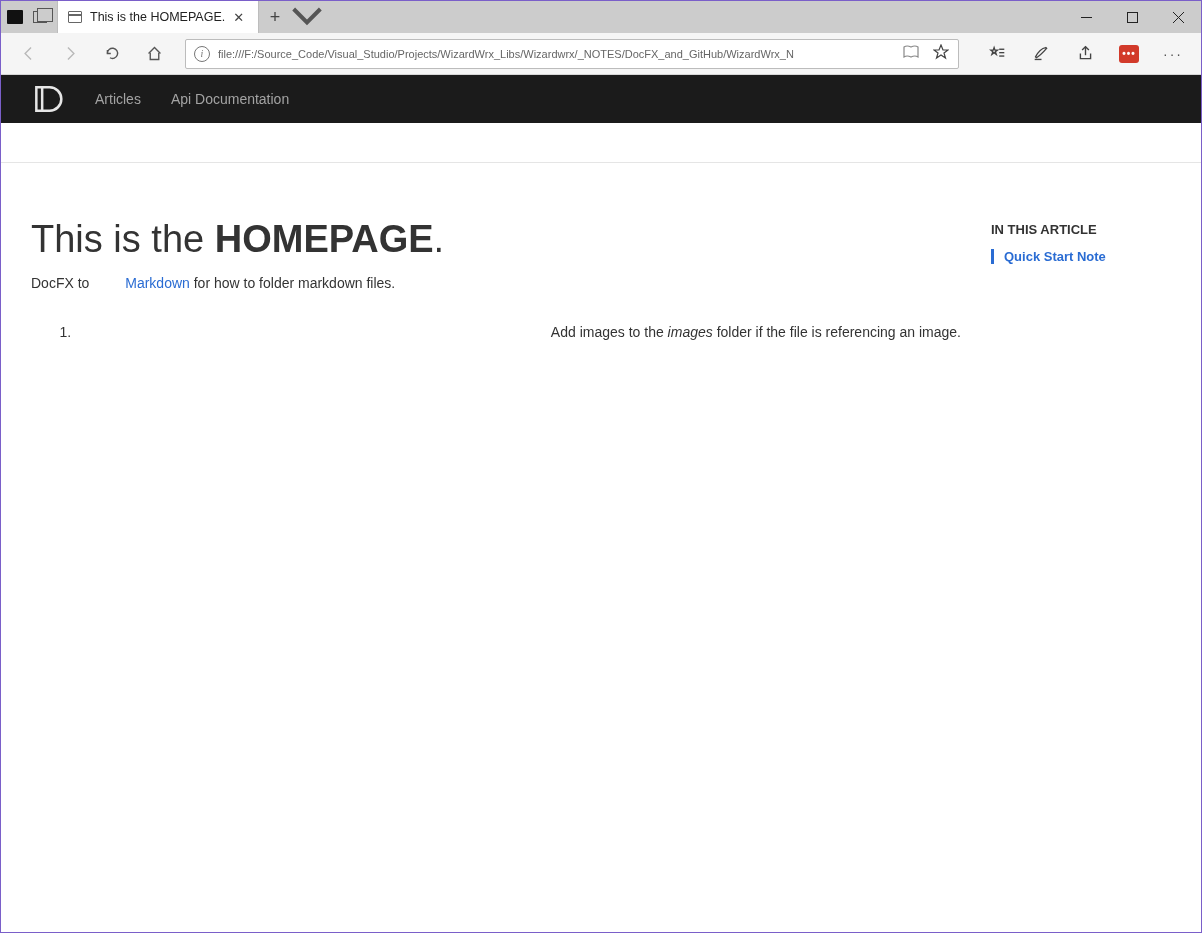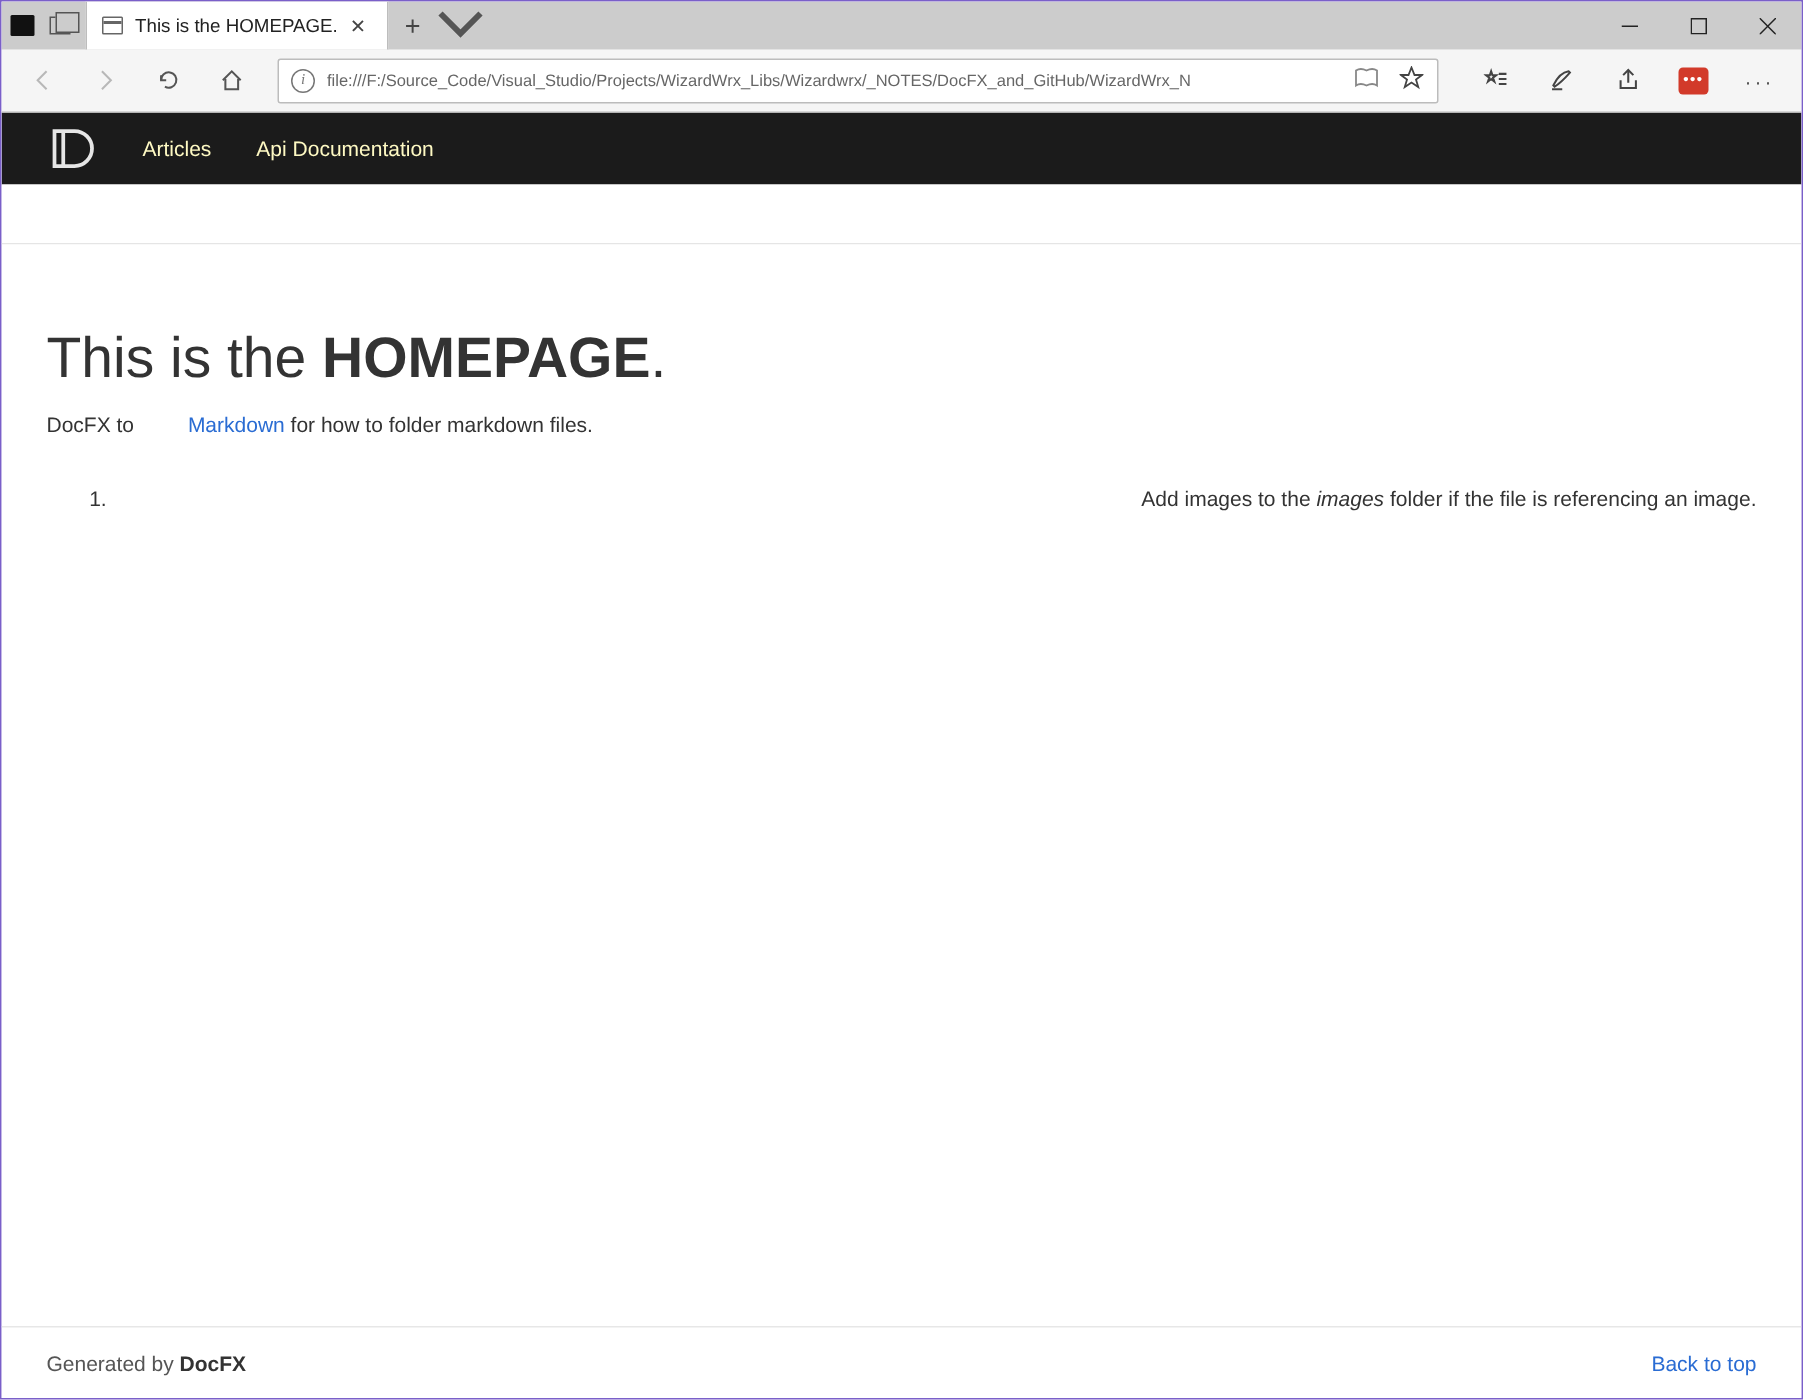--- a/index.html
+++ b/index.html
@@ -153,21 +153,21 @@
       align-items:center;
       padding: 0 30px;
       gap: 30px;
     }
     .brand {
       width: 34px; height: 30px;
       color: #e6e6e6;
     }
     .brand svg { width:100%; height:100%; }
     .nav-link {
-      color: #fef9c3;
+      color: #a3a3a3;
       font-size: 14px;
       text-decoration: none;
     }
     .subbar { height: 40px; border-bottom: 1px solid #e5e5e5; background:#fff;}
     .content-area {
       flex:1;
       display:flex;
       padding: 55px 30px 20px 30px;
       gap: 30px;
       overflow:auto;
@@ -343,21 +343,19 @@
       </h1>
       <p class="para">
         <span>DocFX to </span><a href="#">Markdown</a><span> for how to folder markdown files.</span>
       </p>
       <ol class="notes">
         <li>
           <span>Add images to the </span><em>images</em><span> folder if the file is referencing an image.</span>
         </li>
       </ol>
     </div>
-  </div>
-
-  <div class="footer">
-    <div>
-      <span>Generated by </span><strong>DocFX</strong>
-    </div>
-    <a href="#">Back to top</a>
-  </div>
+    <div class="aside">
+      <div class="aside-title">IN THIS ARTICLE</div>
+      <div class="toc-item">Quick Start Note</div>
+    </div>
+  </div>
+
 </div>
 
 </body></html>

